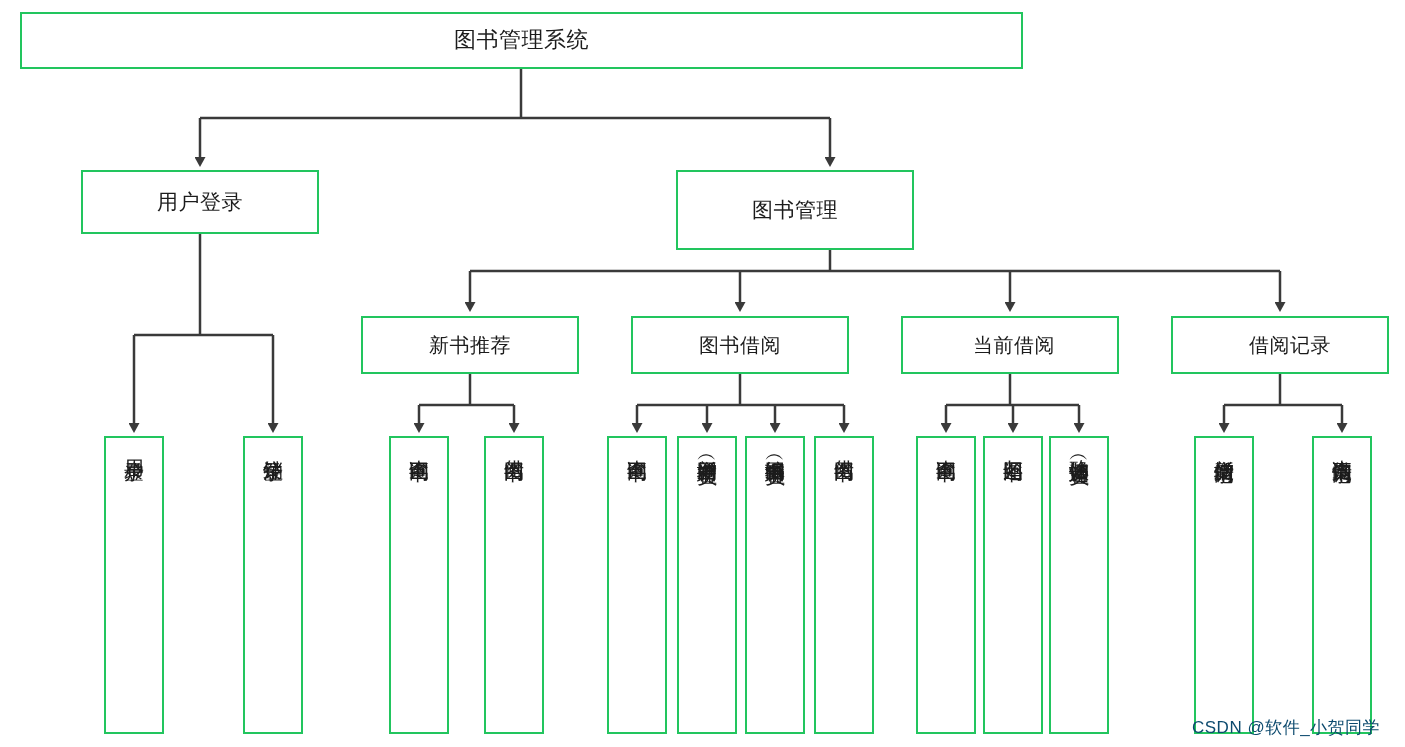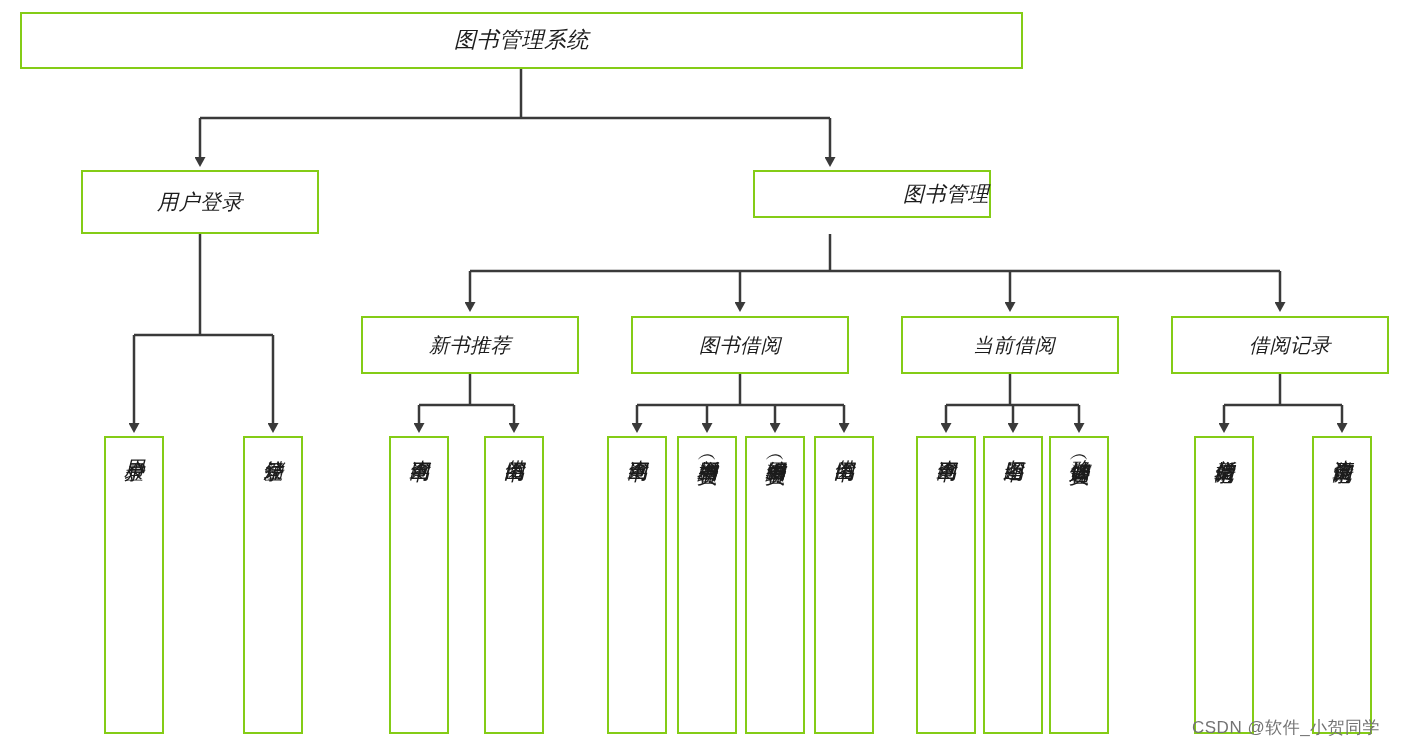--- a/index.html
+++ b/index.html
@@ -21,27 +21,26 @@
     position: absolute;
     left: 0;
     top: 0;
     width: 1405px;
     height: 747px;
     pointer-events: none;
   }
   .node {
     position: absolute;
     box-sizing: border-box;
-    border: 2px solid #84cc16;
+    border: 2px solid #22c55e;
     background: #ffffff;
     display: flex;
     align-items: center;
     justify-content: center;
     color: #1c1c1c;
-    font-style: italic;
   }
   .node.horiz .label {
     writing-mode: horizontal-tb;
     text-align: center;
     line-height: 1.2;
     letter-spacing: 0.5px;
   }
   .node.vert {
     align-items: flex-start;
     justify-content: center;
@@ -53,21 +52,21 @@
     line-height: 1.06;
     letter-spacing: 1px;
     white-space: nowrap;
   }
   .root-node .label { font-size: 22px; }
   .lvl1-node .label { font-size: 21px; }
   .lvl2-node .label { font-size: 20px; }
   .leaf-node .label { font-size: 20px; }
   .watermark {
     position: absolute;
-    color: #737373;
+    color: #0c4a6e;
     font-size: 17px;
     letter-spacing: 0.5px;
     white-space: nowrap;
     user-select: none;
   }
 </style>
 </head>
 <body>
 
 <div id="canvas">
@@ -133,21 +132,21 @@
     </g>
   </svg>
 
   <div class="node horiz root-node" style="left:20px; top:12px; width:1003px; height:57px;">
     <span class="label">图书管理系统</span>
   </div>
 
   <div class="node horiz lvl1-node" style="left:81px; top:170px; width:238px; height:64px;">
     <span class="label">用户登录</span>
   </div>
-  <div class="node horiz lvl1-node" style="left:753px; top:170px; width:238px; height:48px;justify-content:flex-end;">
+  <div class="node horiz lvl1-node" style="left:676px; top:170px; width:238px; height:80px;">
     <span class="label">图书管理</span>
   </div>
 
   <div class="node horiz lvl2-node" style="left:361px; top:316px; width:218px; height:58px;">
     <span class="label">新书推荐</span>
   </div>
   <div class="node horiz lvl2-node" style="left:631px; top:316px; width:218px; height:58px;">
     <span class="label">图书借阅</span>
   </div>
   <div class="node horiz lvl2-node" style="left:901px; top:316px; width:218px; height:58px;padding-left:8px;">

